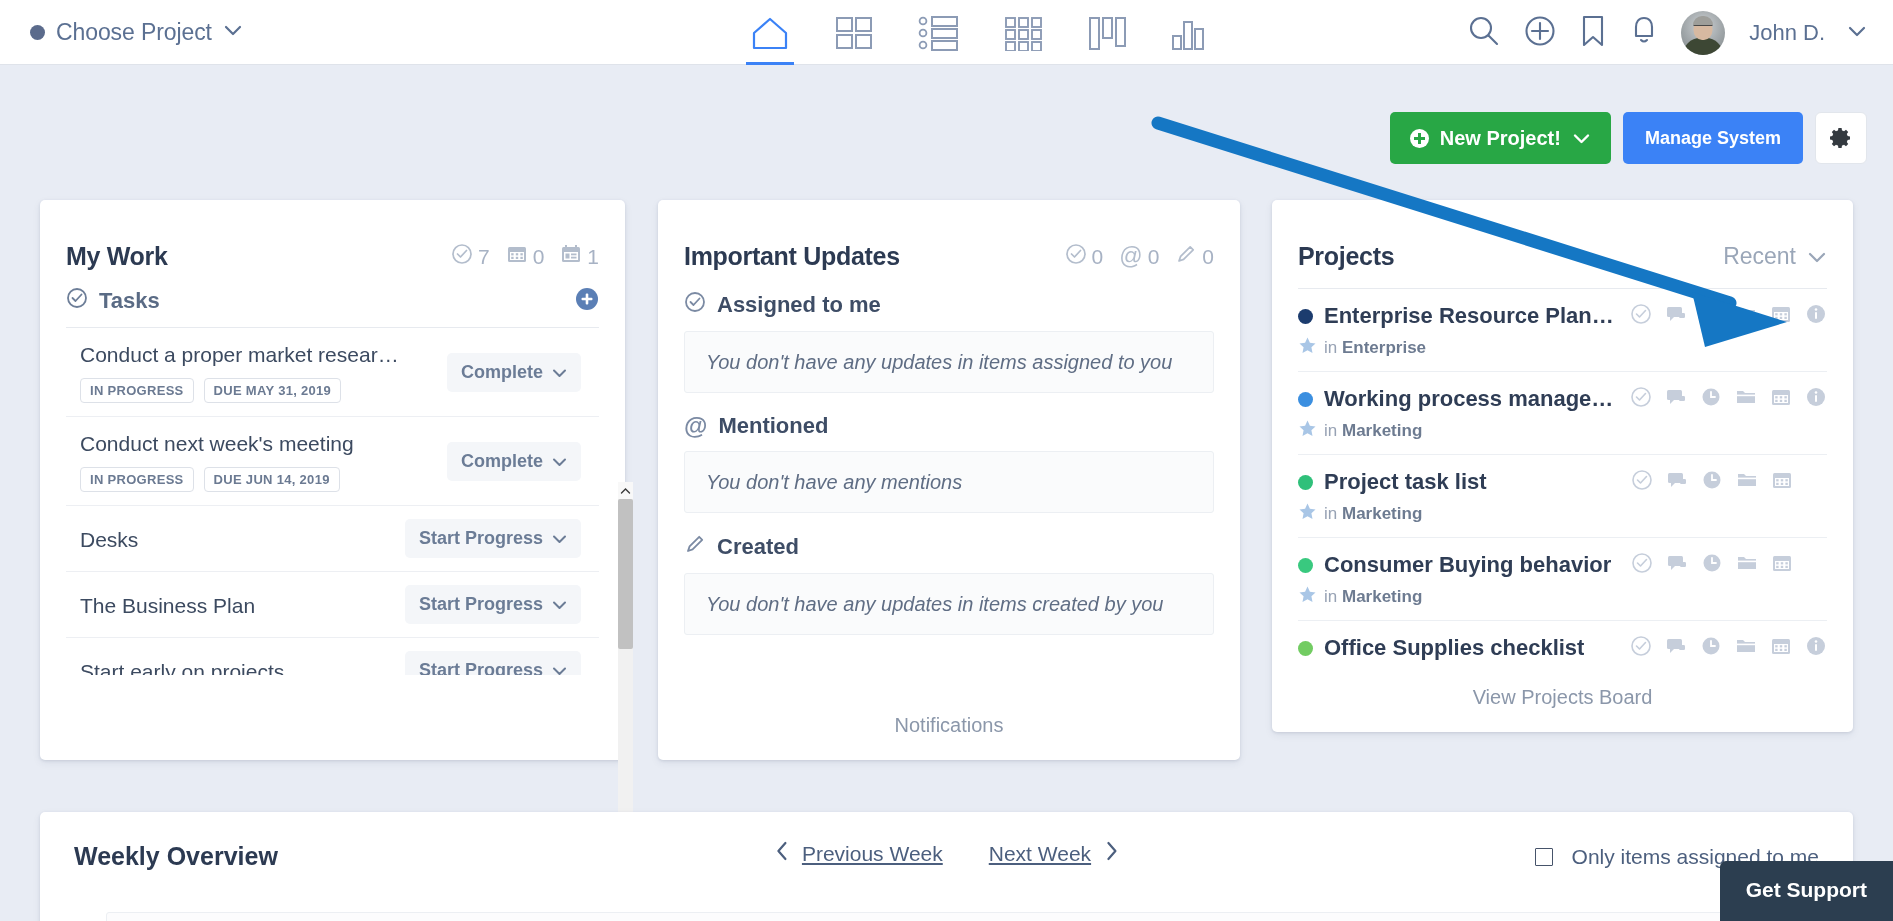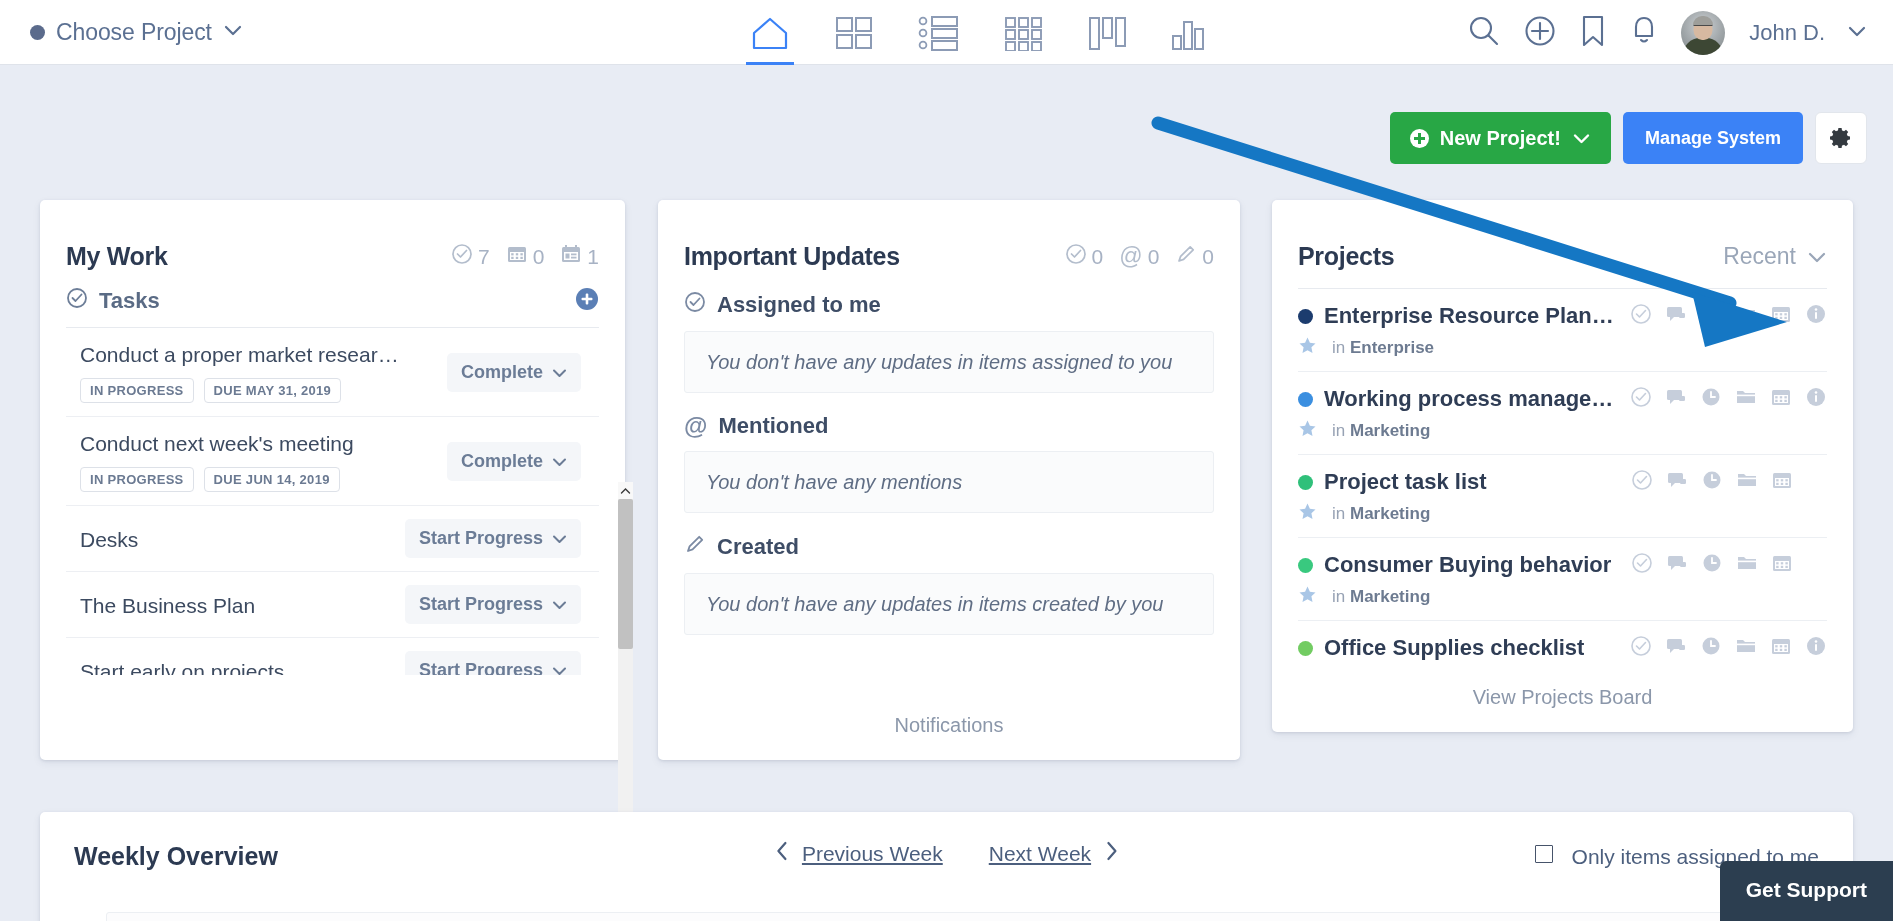--- a/index.html
+++ b/index.html
@@ -208,42 +208,42 @@
     border-top: 1px solid #eceff3; padding: 14px 0 12px 0;
   }
   .proj-row:first-child { border-top: 1px solid #e7eaef; }
   .proj-top { display:flex; align-items:center; }
   .proj-dot { width: 15px; height: 15px; border-radius: 50%; flex-shrink:0; margin-right: 11px; }
   .proj-name {
     font-size: 22px; font-weight: bold; color: #2f3d55;
     white-space: nowrap; overflow: hidden;
   }
   .proj-icons { display:flex; align-items:center; gap: 13px; margin-left: auto; padding-left: 14px;}
-  .proj-sub { display:flex; align-items:center; gap: 15px; margin-top: 7px; }
+  .proj-sub { display:flex; align-items:center; gap: 7px; margin-top: 7px; }
   .proj-sub .in { font-size: 17px; color: #97a2b4; }
   .proj-sub .in b { color: #6d7b91; font-weight: bold; }
 
   
   .weekly {
     position: absolute; left: 40px; top: 812px; width: 1813px; height: 160px;
     background:#fff; border-radius: 5px;
     box-shadow: 0 1px 3px rgba(40,55,90,0.13), 0 3px 9px rgba(40,55,90,0.07);
   }
   .weekly-head {
     display:flex; align-items:center; padding: 30px 34px 0 34px; position: relative;
   }
   .weekly-title { font-size: 25px; font-weight: bold; color: #2c3a52; }
   .weeknav {
     position:absolute; left: 50%; top: 28px; transform: translateX(-50%);
     display:flex; align-items:center; gap: 46px;
   }
   .weeknav a { display:flex; align-items:center; gap: 13px; font-size: 21px; color: #4c5f7e; cursor:pointer;text-decoration:underline; }
   .only-me {
     position:absolute; right: 34px; top: 33px;
-    display:flex; align-items:flex-start; gap: 19px; cursor:pointer;
+    display:flex; align-items:center; gap: 19px; cursor:pointer;
   }
   .chkbox { width: 18px; height: 18px; border: 1.6px solid #46536a; border-radius: 1px; }
   .only-me span { font-size: 21px; color: #4c5f7e; }
   .weekly-inner {
     position:absolute; left: 66px; right: 66px; top: 100px; height: 60px;
     background: #fcfcfd; border: 1px solid #eceff3; border-top-left-radius:3px; border-top-right-radius:3px;
   }
 
   
   .support {

